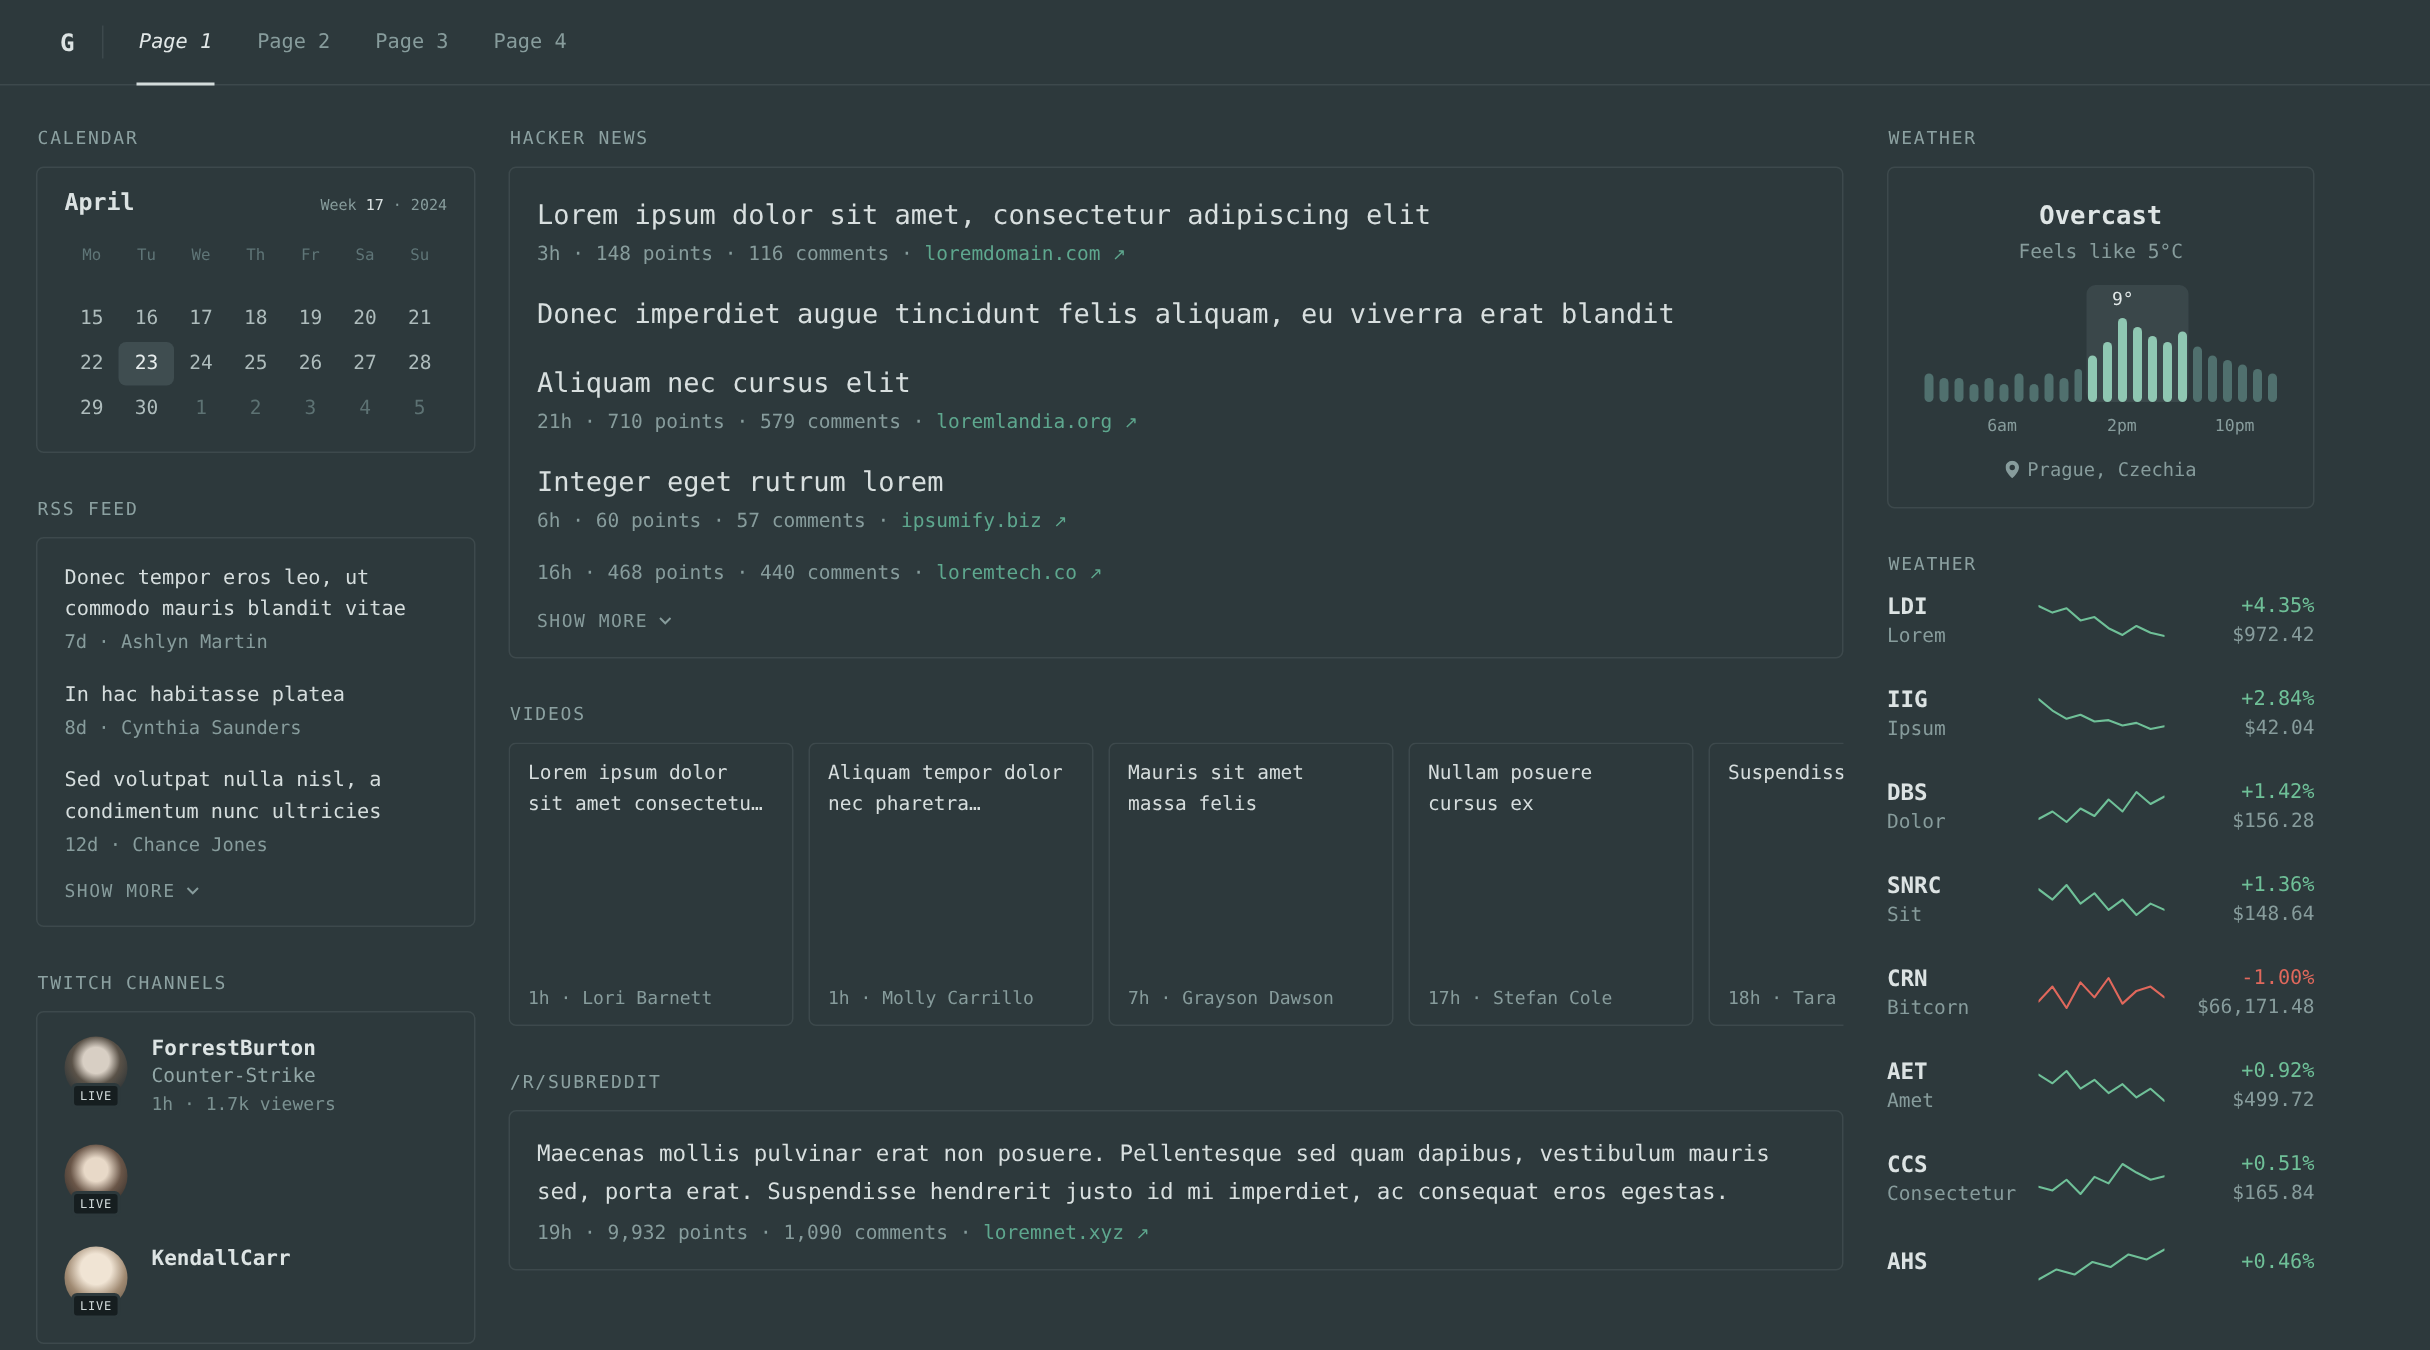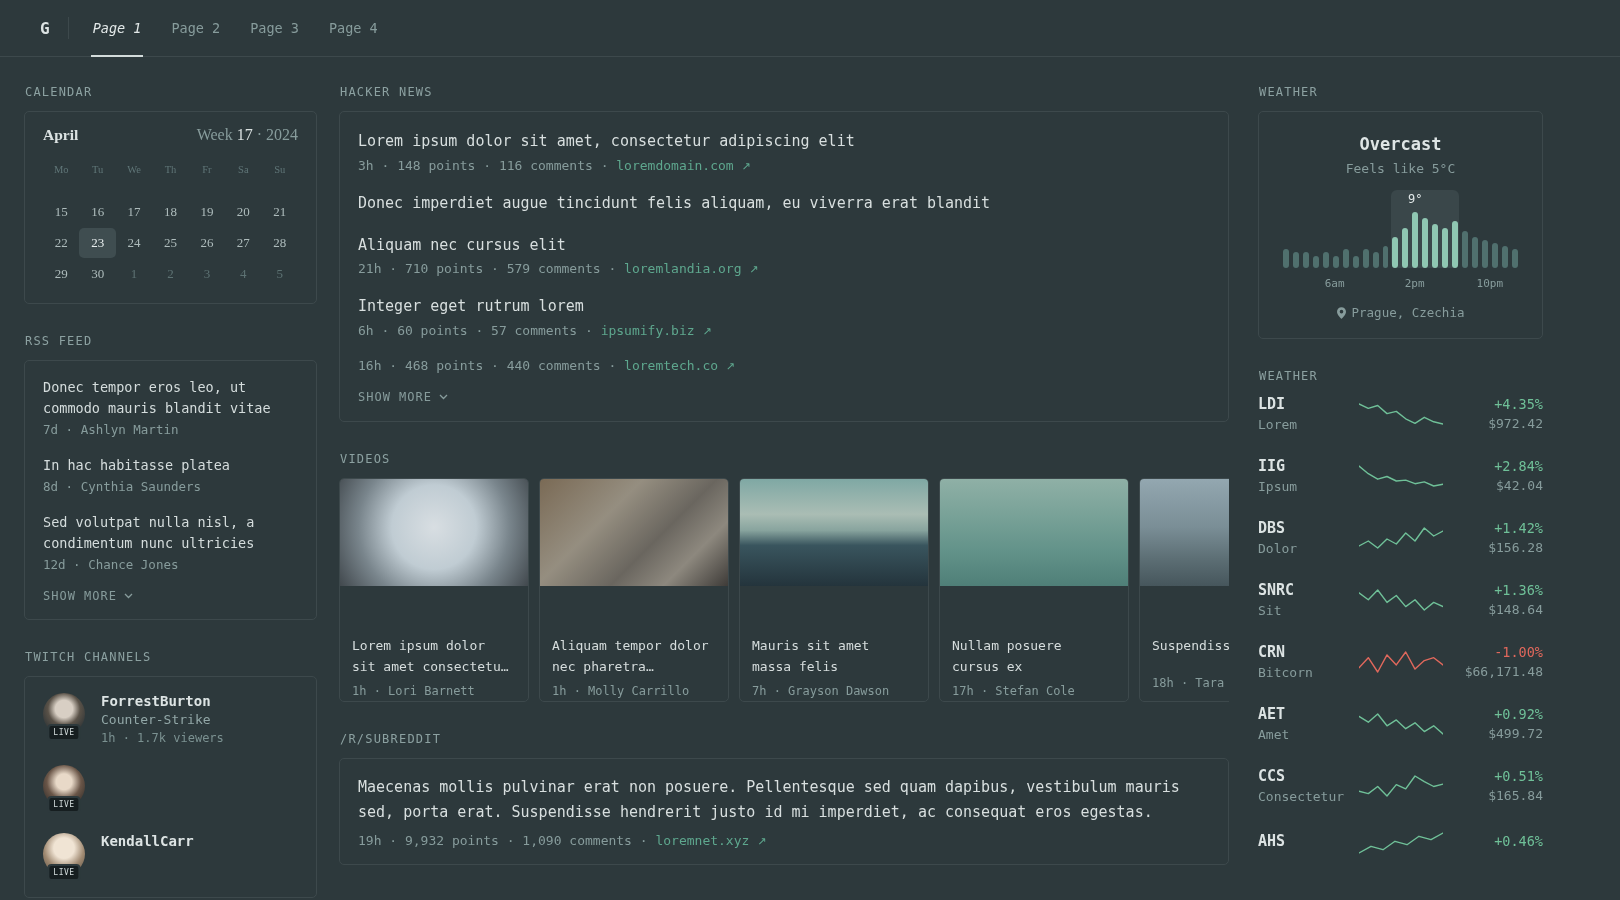--- a/index.html
+++ b/index.html
@@ -33,24 +33,24 @@
   .nav-tab.active::after{content:"";position:absolute;left:0;right:0;bottom:-1px;height:2px;background:#d3dcdb;}
   
   .main{display:flex;padding:28px 0 0 24px;}
   .col-left{width:293px;margin-right:22px;flex-shrink:0;}
   .col-mid{width:890px;margin-right:29px;flex-shrink:0;}
   .col-right{width:285px;flex-shrink:0;}
   .widget{margin-bottom:30px;}
   .widget-header{font-size:12px;letter-spacing:1.2px;color:#8ca1a1;margin:0 0 12px 1px;}
   .card{border:1px solid var(--border);border-radius:5px;background:transparent;}
   
-  .cal{padding:14px 18px 14px;font-family:Liberation Serif, serif;}
+  .cal{padding:14px 18px 14px;}
   .cal-top{display:flex;justify-content:space-between;align-items:baseline;}
   .cal-month{font-size:15.5px;font-weight:600;color:#dbe2e2;}
-  .cal-week{font-size:16px;color:var(--muted);}
+  .cal-week{font-size:10px;color:var(--muted);}
   .cal-week .wk-num{color:#d9e0e0;}
   .cal-grid{margin-top:14px;display:grid;grid-template-columns:repeat(7,1fr);text-align:center;row-gap:1px;}
   .cal-dh{font-size:10.5px;color:var(--dim);padding:6px 0 8px;}
   .cal-day{font-size:13px;color:#aebcbc;padding:7px 0;border-radius:5px;}
   .cal-day.outside{color:#5d7273;}
   .cal-day.selected{background:var(--sel-bg);color:#e8eeee;}
   
   .pad-card{padding:16px 18px;}
   .rss-item+.rss-item{margin-top:18px;}
   .rss-title{font-size:13.5px;line-height:1.55;color:var(--text);cursor:pointer;}
@@ -64,29 +64,29 @@
   .av-1{background:radial-gradient(circle at 50% 38%,#d8cfc4 26%,#5a5248 48%,#2e3436 78%);}
   .av-2{background:radial-gradient(circle at 50% 40%,#e8d9c8 24%,#6a5648 52%,#3a332e 80%);}
   .av-3{background:radial-gradient(circle at 50% 36%,#f0e4d4 30%,#a08a72 58%,#6a5c4c 85%);}
   .tw-live{position:absolute;left:21px;transform:translateX(-50%);bottom:0;background:#161e20;color:#d2dbdb;font-size:8px;letter-spacing:.5px;padding:2px 4px;border-radius:4px;border:2px solid var(--bg);}
   .tw-name{font-size:14px;font-weight:600;color:#dde4e4;}
   .tw-game{font-size:13px;color:#92a7a7;margin-top:3px;}
   .tw-meta{font-size:12px;color:#7b9191;margin-top:4px;}
   
   .hn-card{padding:19px 18px 17px;}
   .hn-item+.hn-item{margin-top:20px;}
-  .hn-title{font-size:15px;color:#d8dfdf;cursor:pointer;line-height:1.45;}
+  .hn-title{font-size:18px;color:#d8dfdf;cursor:pointer;line-height:1.45;}
   .hn-meta{margin-top:5px;font-size:13px;color:var(--muted);}
   .domain{color:var(--accent);cursor:pointer;}
   .ext{font-family:"DejaVu Sans",sans-serif;font-size:11px;color:var(--accent);}
   .sub-title{font-size:15px;line-height:1.65;color:#d8dfdf;cursor:pointer;}
   .sub-meta{margin-top:8px;font-size:13px;color:var(--muted);}
   
   .videos-row{display:flex;gap:10px;overflow:hidden;width:890px;}
-  .video-card{width:190px;min-width:190px;border:1px solid var(--border);border-radius:5px;overflow:hidden;display:flex;flex-direction:column;height:224px;cursor:pointer;gap:40px;}
+  .video-card{width:190px;min-width:190px;border:1px solid var(--border);border-radius:5px;overflow:hidden;display:flex;flex-direction:row;height:189px;cursor:pointer;}
   .video-thumb{height:107px;flex-shrink:0;}
   .vt-1{background:radial-gradient(circle at 50% 45%,#d8dee2 0%,#c0ccd3 38%,#79858c 68%,#41484d 100%);}
   .vt-2{background:linear-gradient(135deg,#7a6a55 0%,#958e80 35%,#6a665f 60%,#8d887e 78%,#3e3b38 100%);}
   .vt-3{background:linear-gradient(180deg,#7fa8a4 0%,#aabdb4 33%,#88a49e 48%,#39555e 62%,#24343c 100%);}
   .vt-4{background:linear-gradient(180deg,#8fb0a6 0%,#76a096 38%,#629289 68%,#4f7f78 100%);}
   .vt-5{background:linear-gradient(180deg,#93a7b0 0%,#7a8e96 45%,#5c6e74 75%,#46565c 100%);}
   .video-body{padding:10px 12px 11px;flex:1;display:flex;flex-direction:column;}
   .video-title{font-size:13px;line-height:1.6;color:#d6dddd;flex:1;overflow:hidden;}
   .video-meta{font-size:12px;color:var(--muted);margin-top:6px;white-space:nowrap;}
   

